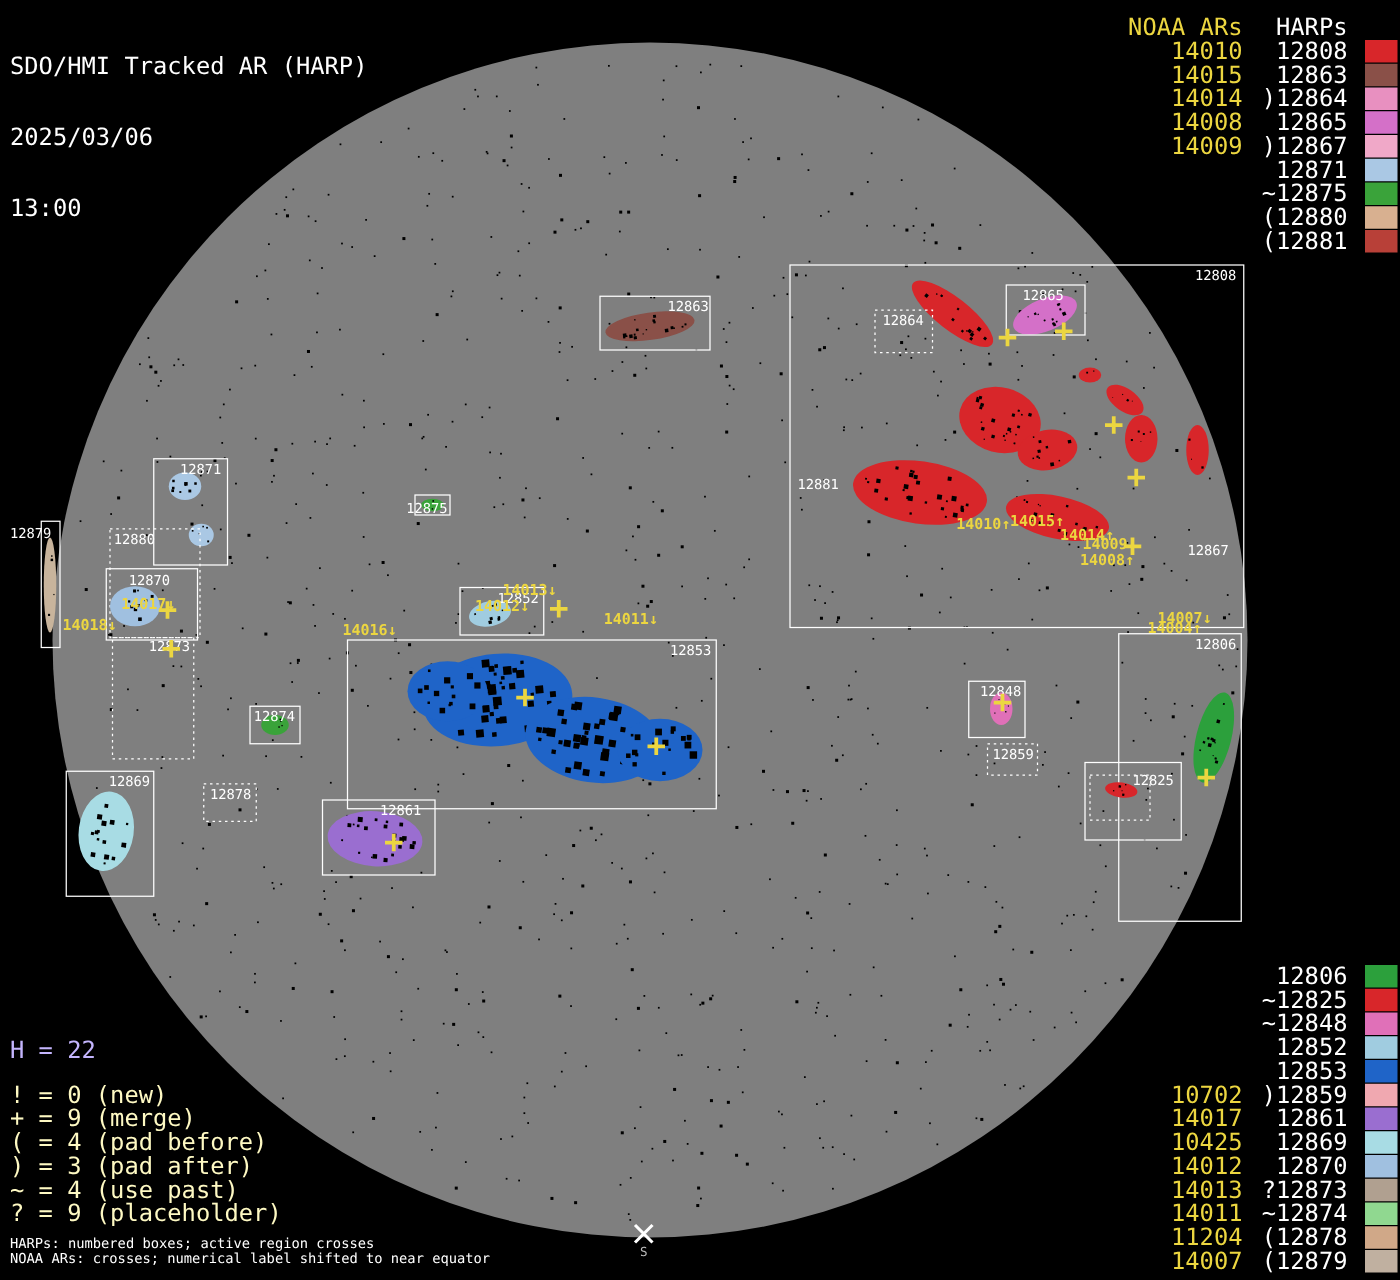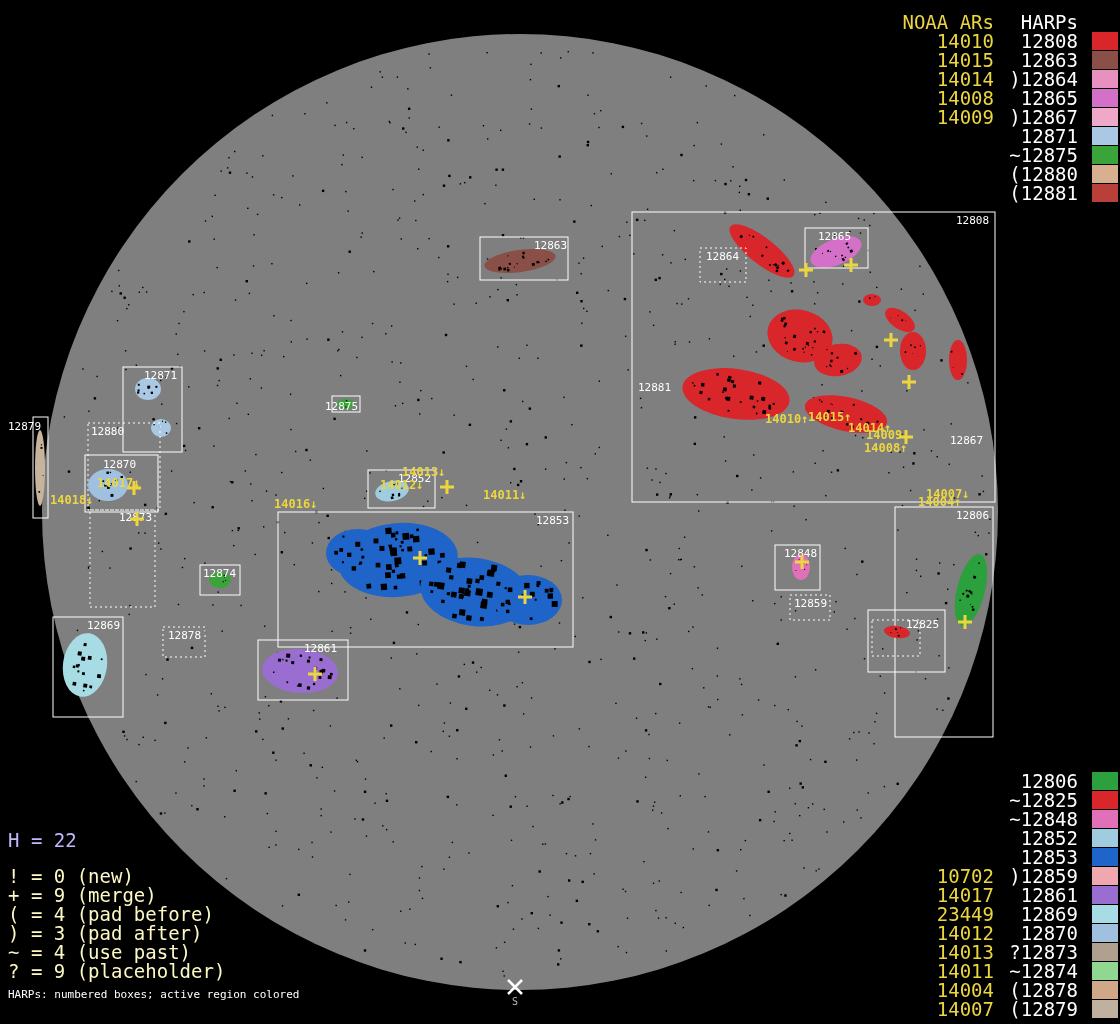--- a/index.html
+++ b/index.html
@@ -1433,20 +1433,25 @@
       <text x="808" y="421" class="noaa-label">14015↑</text>
       <text x="848" y="432" class="noaa-label">14014↑</text>
       <text x="866" y="439" class="noaa-label">14009↓</text>
       <text x="864" y="452" class="noaa-label">14008↑</text>
       <text x="926" y="498" class="noaa-label">14007↓</text>
       <text x="918" y="506" class="noaa-label">14004↑</text>
       <path d="M 508 980 L 522 994 M 522 980 L 508 994" stroke="#fff" stroke-width="2.5" fill="none"></path>
       <text x="512" y="1005" class="south-label">S</text>
     </svg>
 
+  <div class="title-block">
+    <div>SDO/HMI Tracked AR (HARP)</div>
+    <div>2025/03/06</div>
+    <div>13:00</div>
+  </div>
 
   <div id="top-right-panel" class="side-panel">
     <div class="side-header">
       <span class="noaa-num">NOAA ARs</span>
       <span class="harp-num">HARPs</span>
       <span class="swatch hidden"></span>
     </div>
     <div id="top-right-rows">
         <div class="side-row">
           <span class="noaa-num">14010</span>
@@ -1527,52 +1532,53 @@
           <span class="noaa-num">10702</span>
           <span class="harp-num">)12859</span>
           <span class="swatch" style="background: rgb(240, 168, 176);"></span>
         </div>
         <div class="side-row">
           <span class="noaa-num">14017</span>
           <span class="harp-num">12861</span>
           <span class="swatch" style="background: rgb(154, 110, 208);"></span>
         </div>
         <div class="side-row">
-          <span class="noaa-num">23449</span>
+          <span class="noaa-num">10425</span>
           <span class="harp-num">12869</span>
           <span class="swatch" style="background: rgb(168, 220, 228);"></span>
         </div>
         <div class="side-row">
           <span class="noaa-num">14012</span>
           <span class="harp-num">12870</span>
           <span class="swatch" style="background: rgb(160, 192, 224);"></span>
         </div>
         <div class="side-row">
           <span class="noaa-num">14013</span>
           <span class="harp-num">?12873</span>
           <span class="swatch" style="background: rgb(176, 160, 144);"></span>
         </div>
         <div class="side-row">
           <span class="noaa-num">14011</span>
           <span class="harp-num">~12874</span>
           <span class="swatch" style="background: rgb(144, 216, 144);"></span>
         </div>
         <div class="side-row">
-          <span class="noaa-num">14004</span>
+          <span class="noaa-num">11204</span>
           <span class="harp-num">(12878</span>
           <span class="swatch" style="background: rgb(208, 168, 136);"></span>
         </div>
         <div class="side-row">
           <span class="noaa-num">14007</span>
           <span class="harp-num">(12879</span>
           <span class="swatch" style="background: rgb(192, 176, 160);"></span>
         </div>
       </div>
   </div>
 
   <div id="legend-h">H = 22</div>
   <div id="legend-lines"><div>! = 0 (new)</div><div>+ = 9 (merge)</div><div>( = 4 (pad before)</div><div>) = 3 (pad after)</div><div>~ = 4 (use past)</div><div>? = 9 (placeholder)</div></div>
 
   <div id="footer">
-    <div>HARPs: numbered boxes; active region colored</div>
+    <div>HARPs: numbered boxes; active region crosses</div>
+    <div>NOAA ARs: crosses; numerical label shifted to near equator</div>
   </div>
 
 </div>
 
 </body></html>

